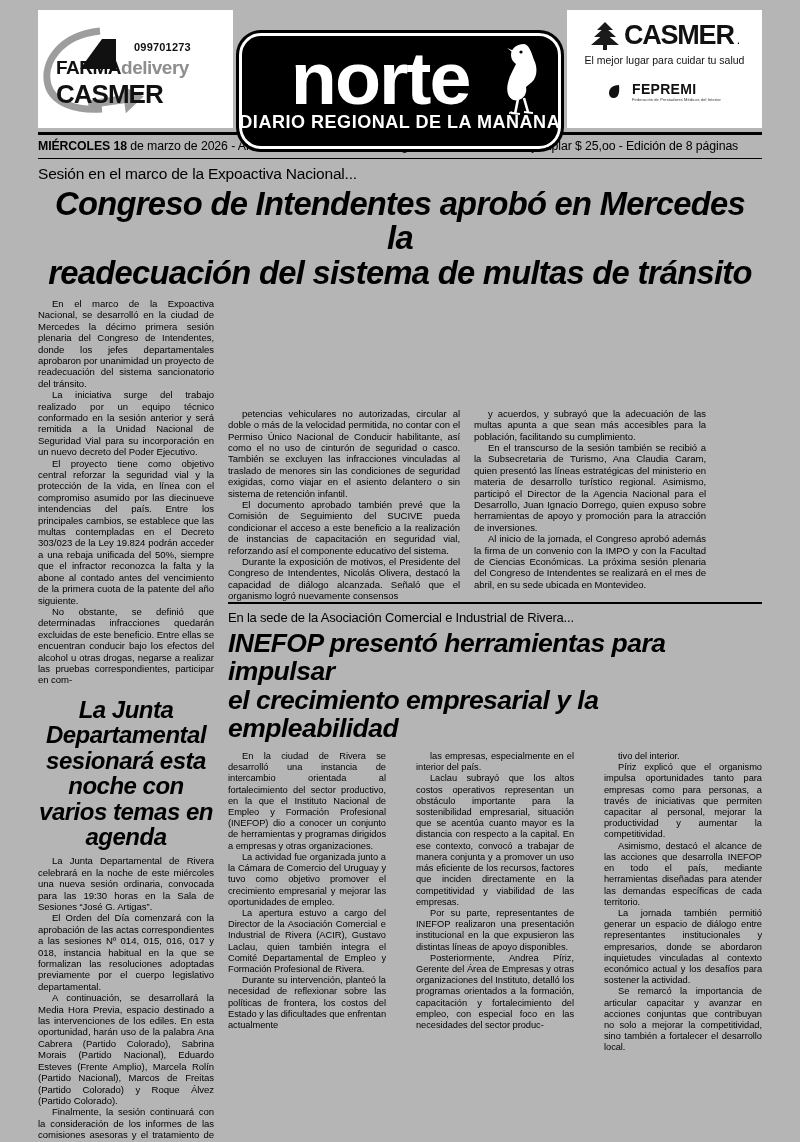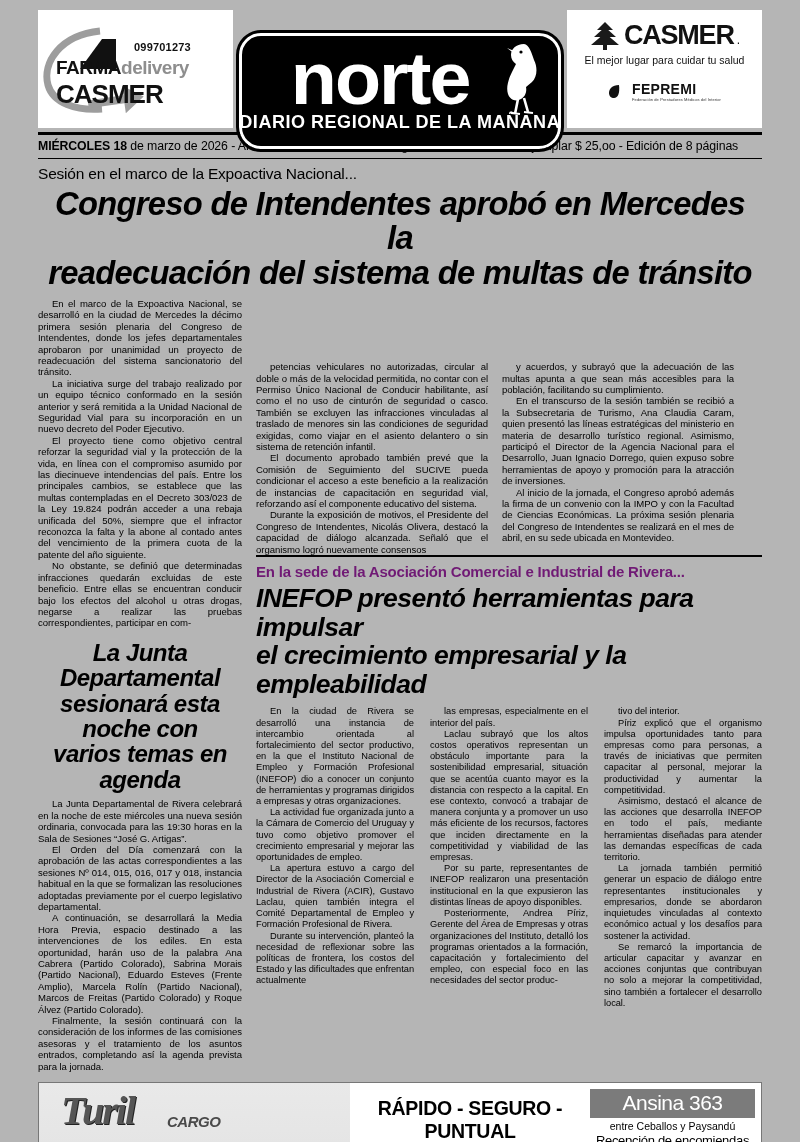--- a/index.html
+++ b/index.html
@@ -226,38 +226,37 @@
     line-height: 1.06;
     text-align: center;
     letter-spacing: -.5px;
     margin: 11px 0 6px 0;
   }
 
   
   .rule-top { border-top: 2.5px solid #000; margin-top: 9px; }
   .sec2 { margin-top: 0; }
   .sec2-kicker {
-    font-size: 15px;
-    color: #701a75;
+    font-size: 13px;
+    color: #000000;
     padding: 6px 0 2px 0;
     letter-spacing: -.2px;
-    font-weight: bold;
   }
   .headline2 {
     color: #000;
     font-family: "Liberation Sans Narrow", "Liberation Sans", sans-serif;
     font-weight: bold;
     font-style: italic;
     font-size: 26.5px;
     line-height: 1.08;
     letter-spacing: -.5px;
     padding: 2px 0 8px 0;
     text-align: left;
   }
-  .sec2-cols { display: flex; gap: 16px; }
+  .sec2-cols { display: flex; gap: 30px; }
   .sec2-col { width: 158px; }
   .sec2-col .body-text { font-size: 9.3px; line-height: 11.2px; }
 
   .left-under { width: 232px; }
 
   .main-grid { display: flex; gap: 14px; align-items: center; }
 
   
   .ad {
     margin: 10px 38px 0 38px;

